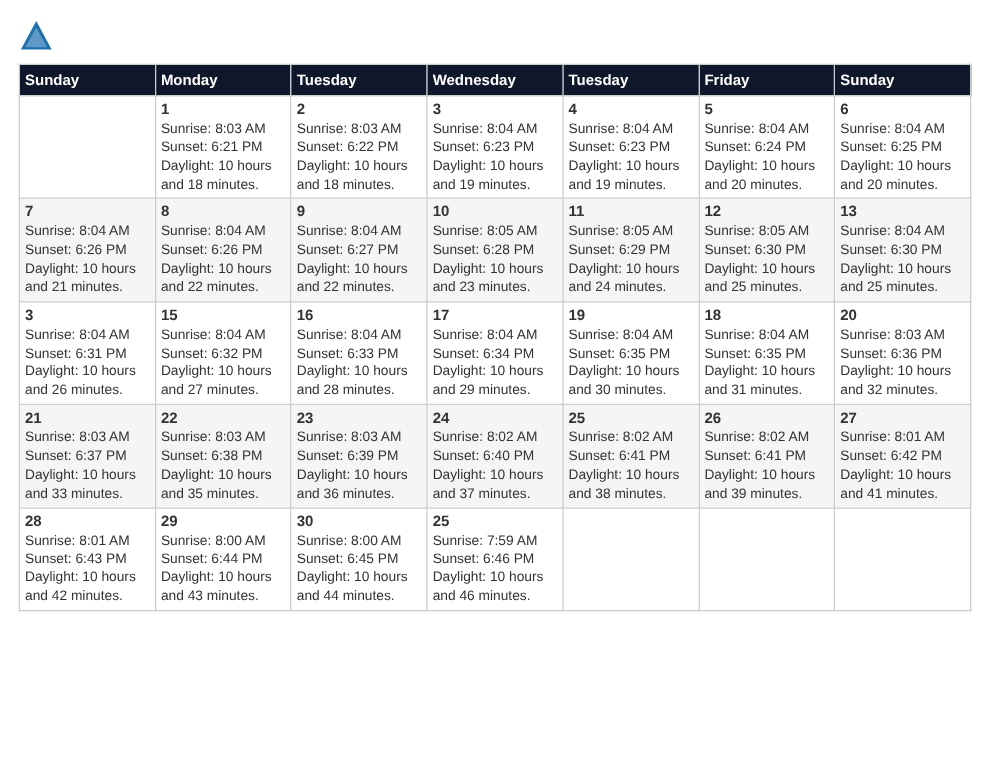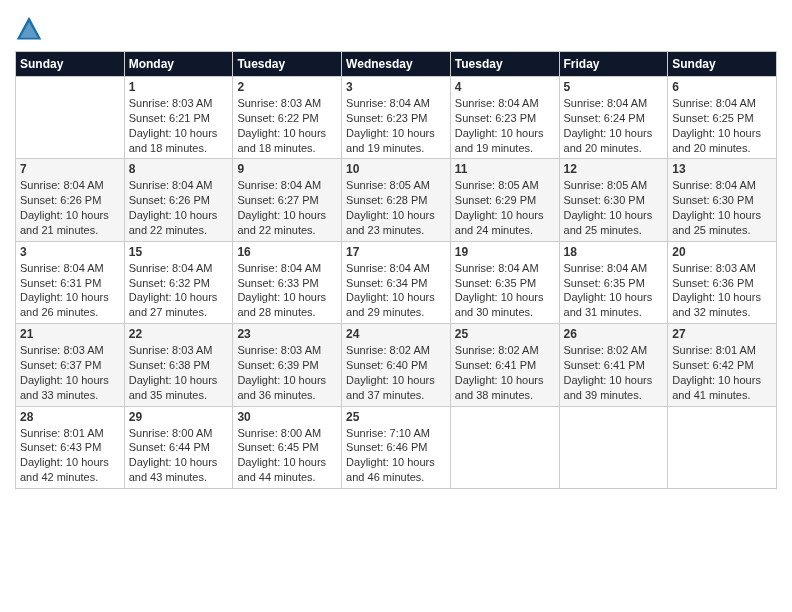--- a/index.html
+++ b/index.html
@@ -342,21 +342,21 @@
           </td>
           <td>
             <span class="day-number">30</span>
             <div class="day-info" style="white-space: pre-line;">Sunrise: 8:00 AM
 Sunset: 6:45 PM
 Daylight: 10 hours
 and 44 minutes.</div>
           </td>
           <td>
             <span class="day-number">25</span>
-            <div class="day-info" style="white-space: pre-line;">Sunrise: 7:10 AM
+            <div class="day-info" style="white-space: pre-line;">Sunrise: 7:59 AM
 Sunset: 6:46 PM
 Daylight: 10 hours
 and 46 minutes.</div>
           </td>
           <td></td>
           <td></td>
           <td></td>
         </tr>
       </tbody>
   </table>

